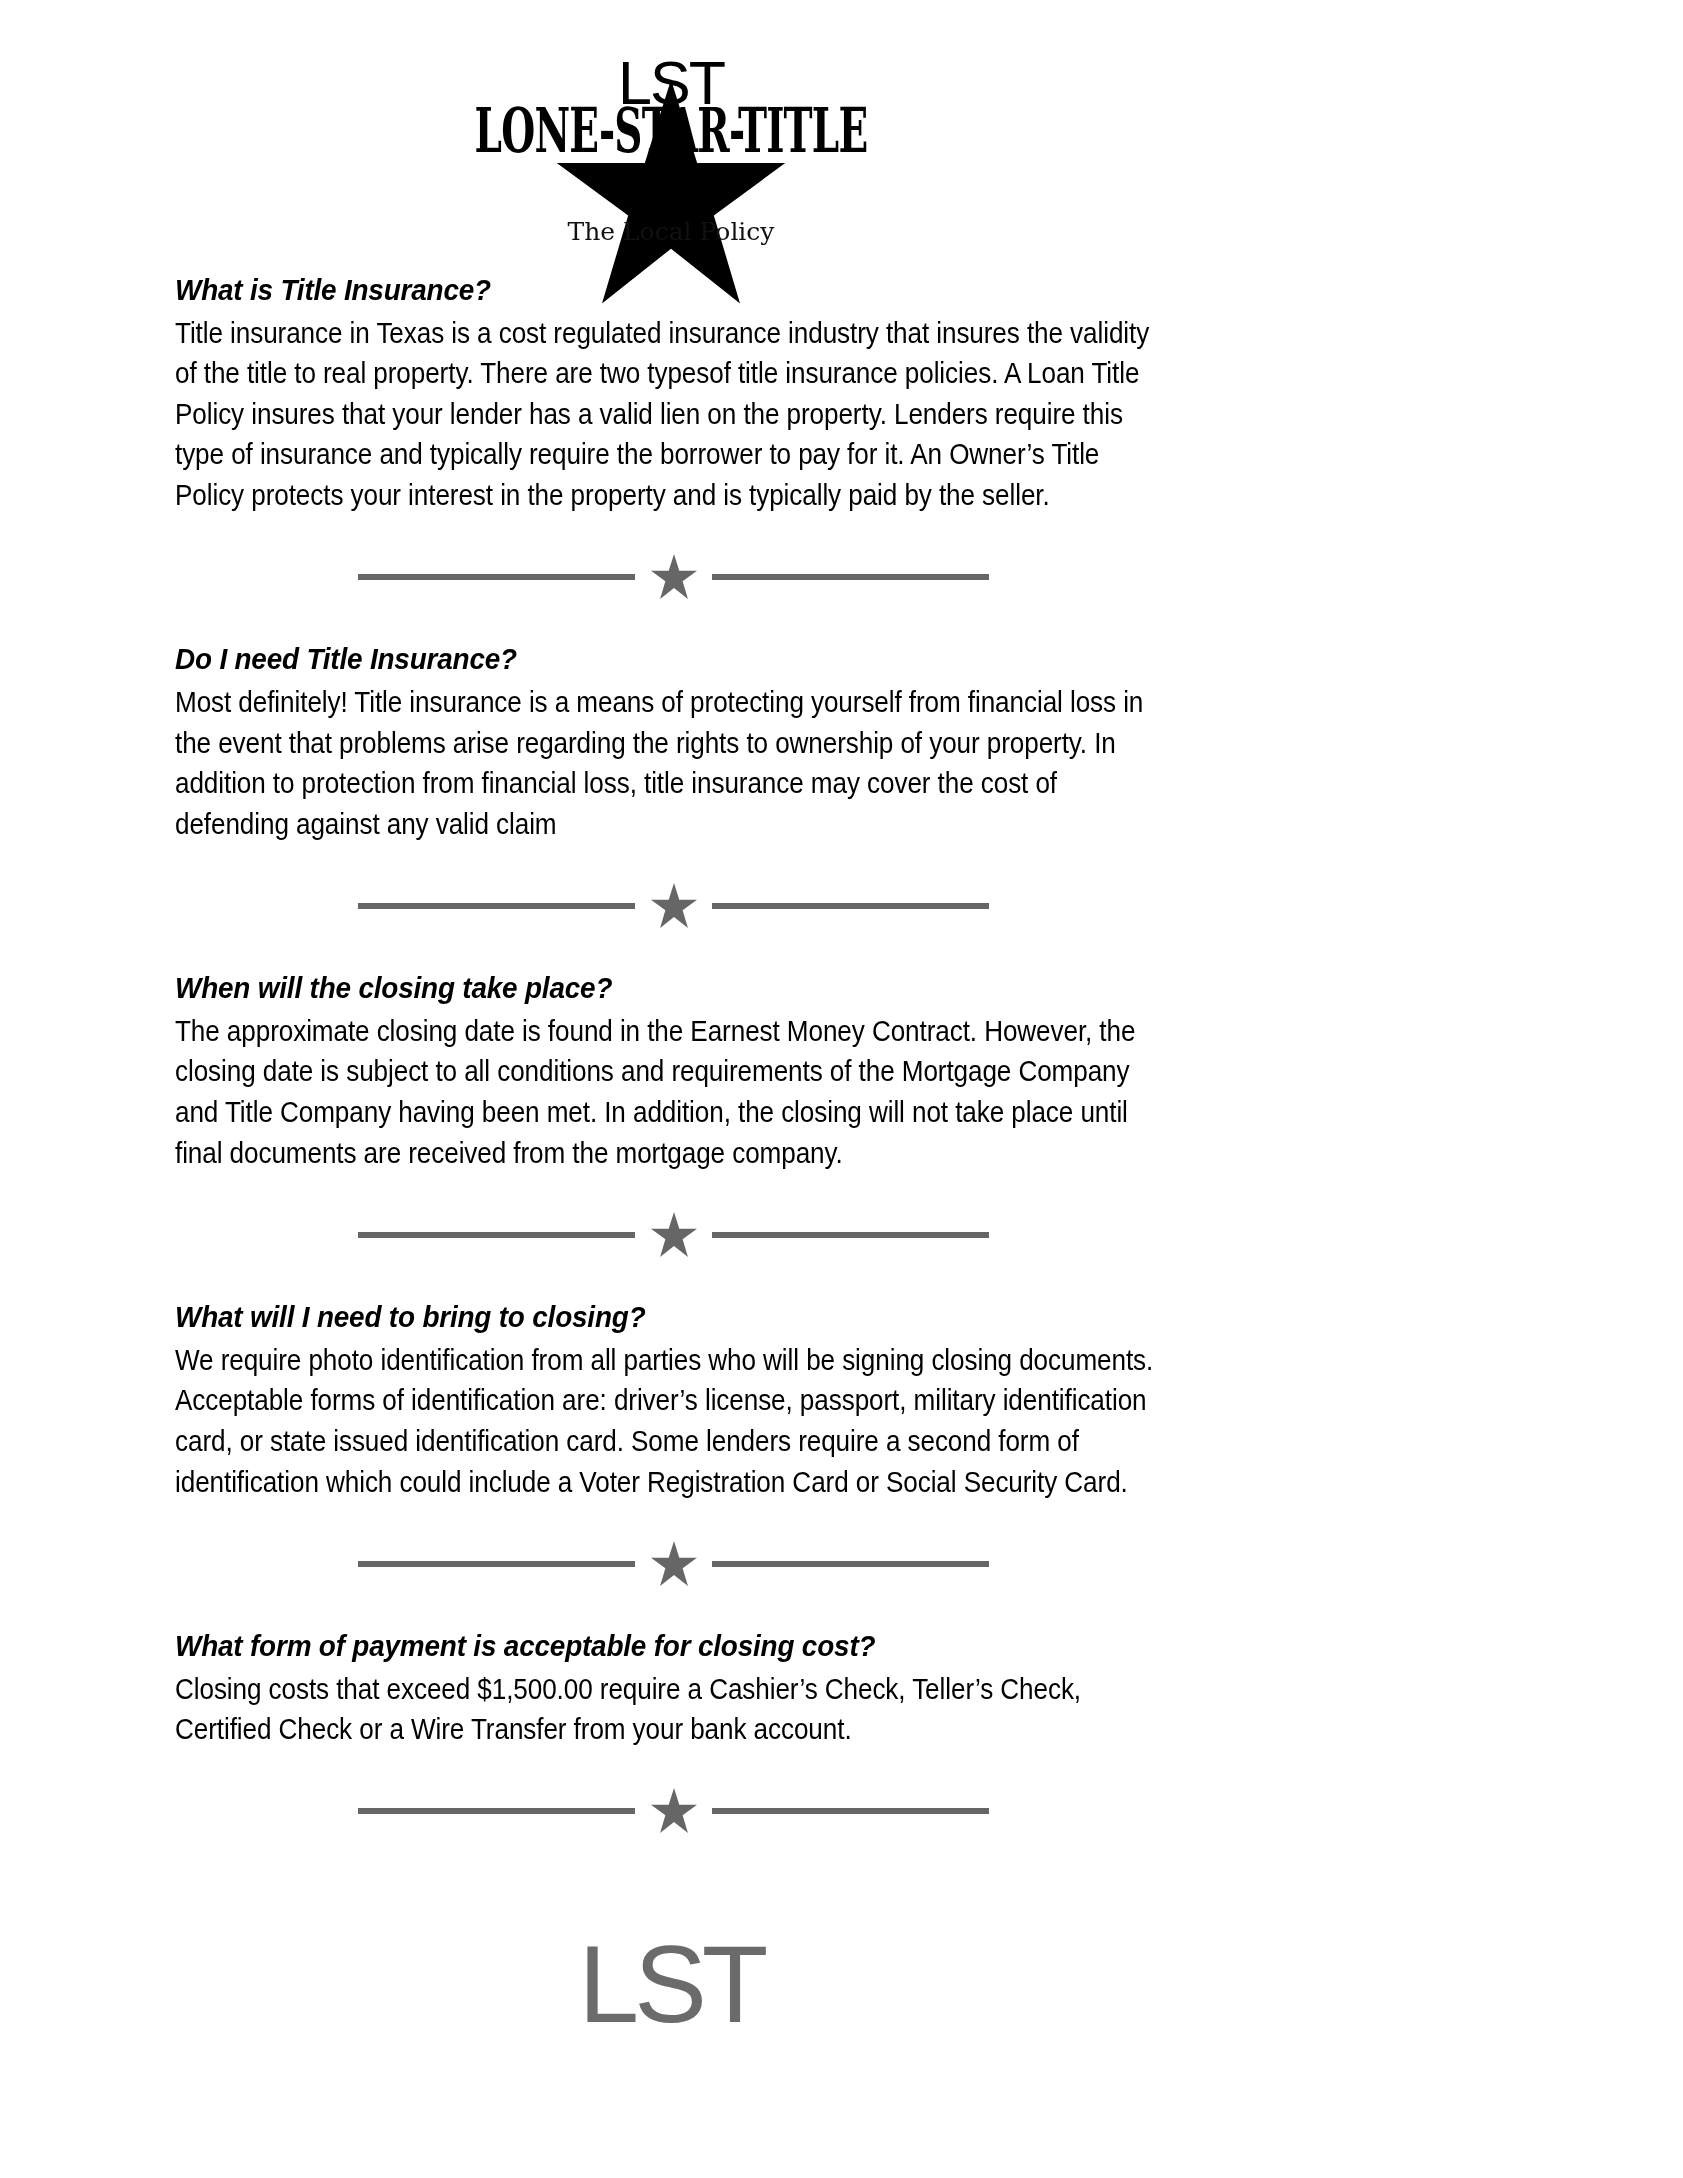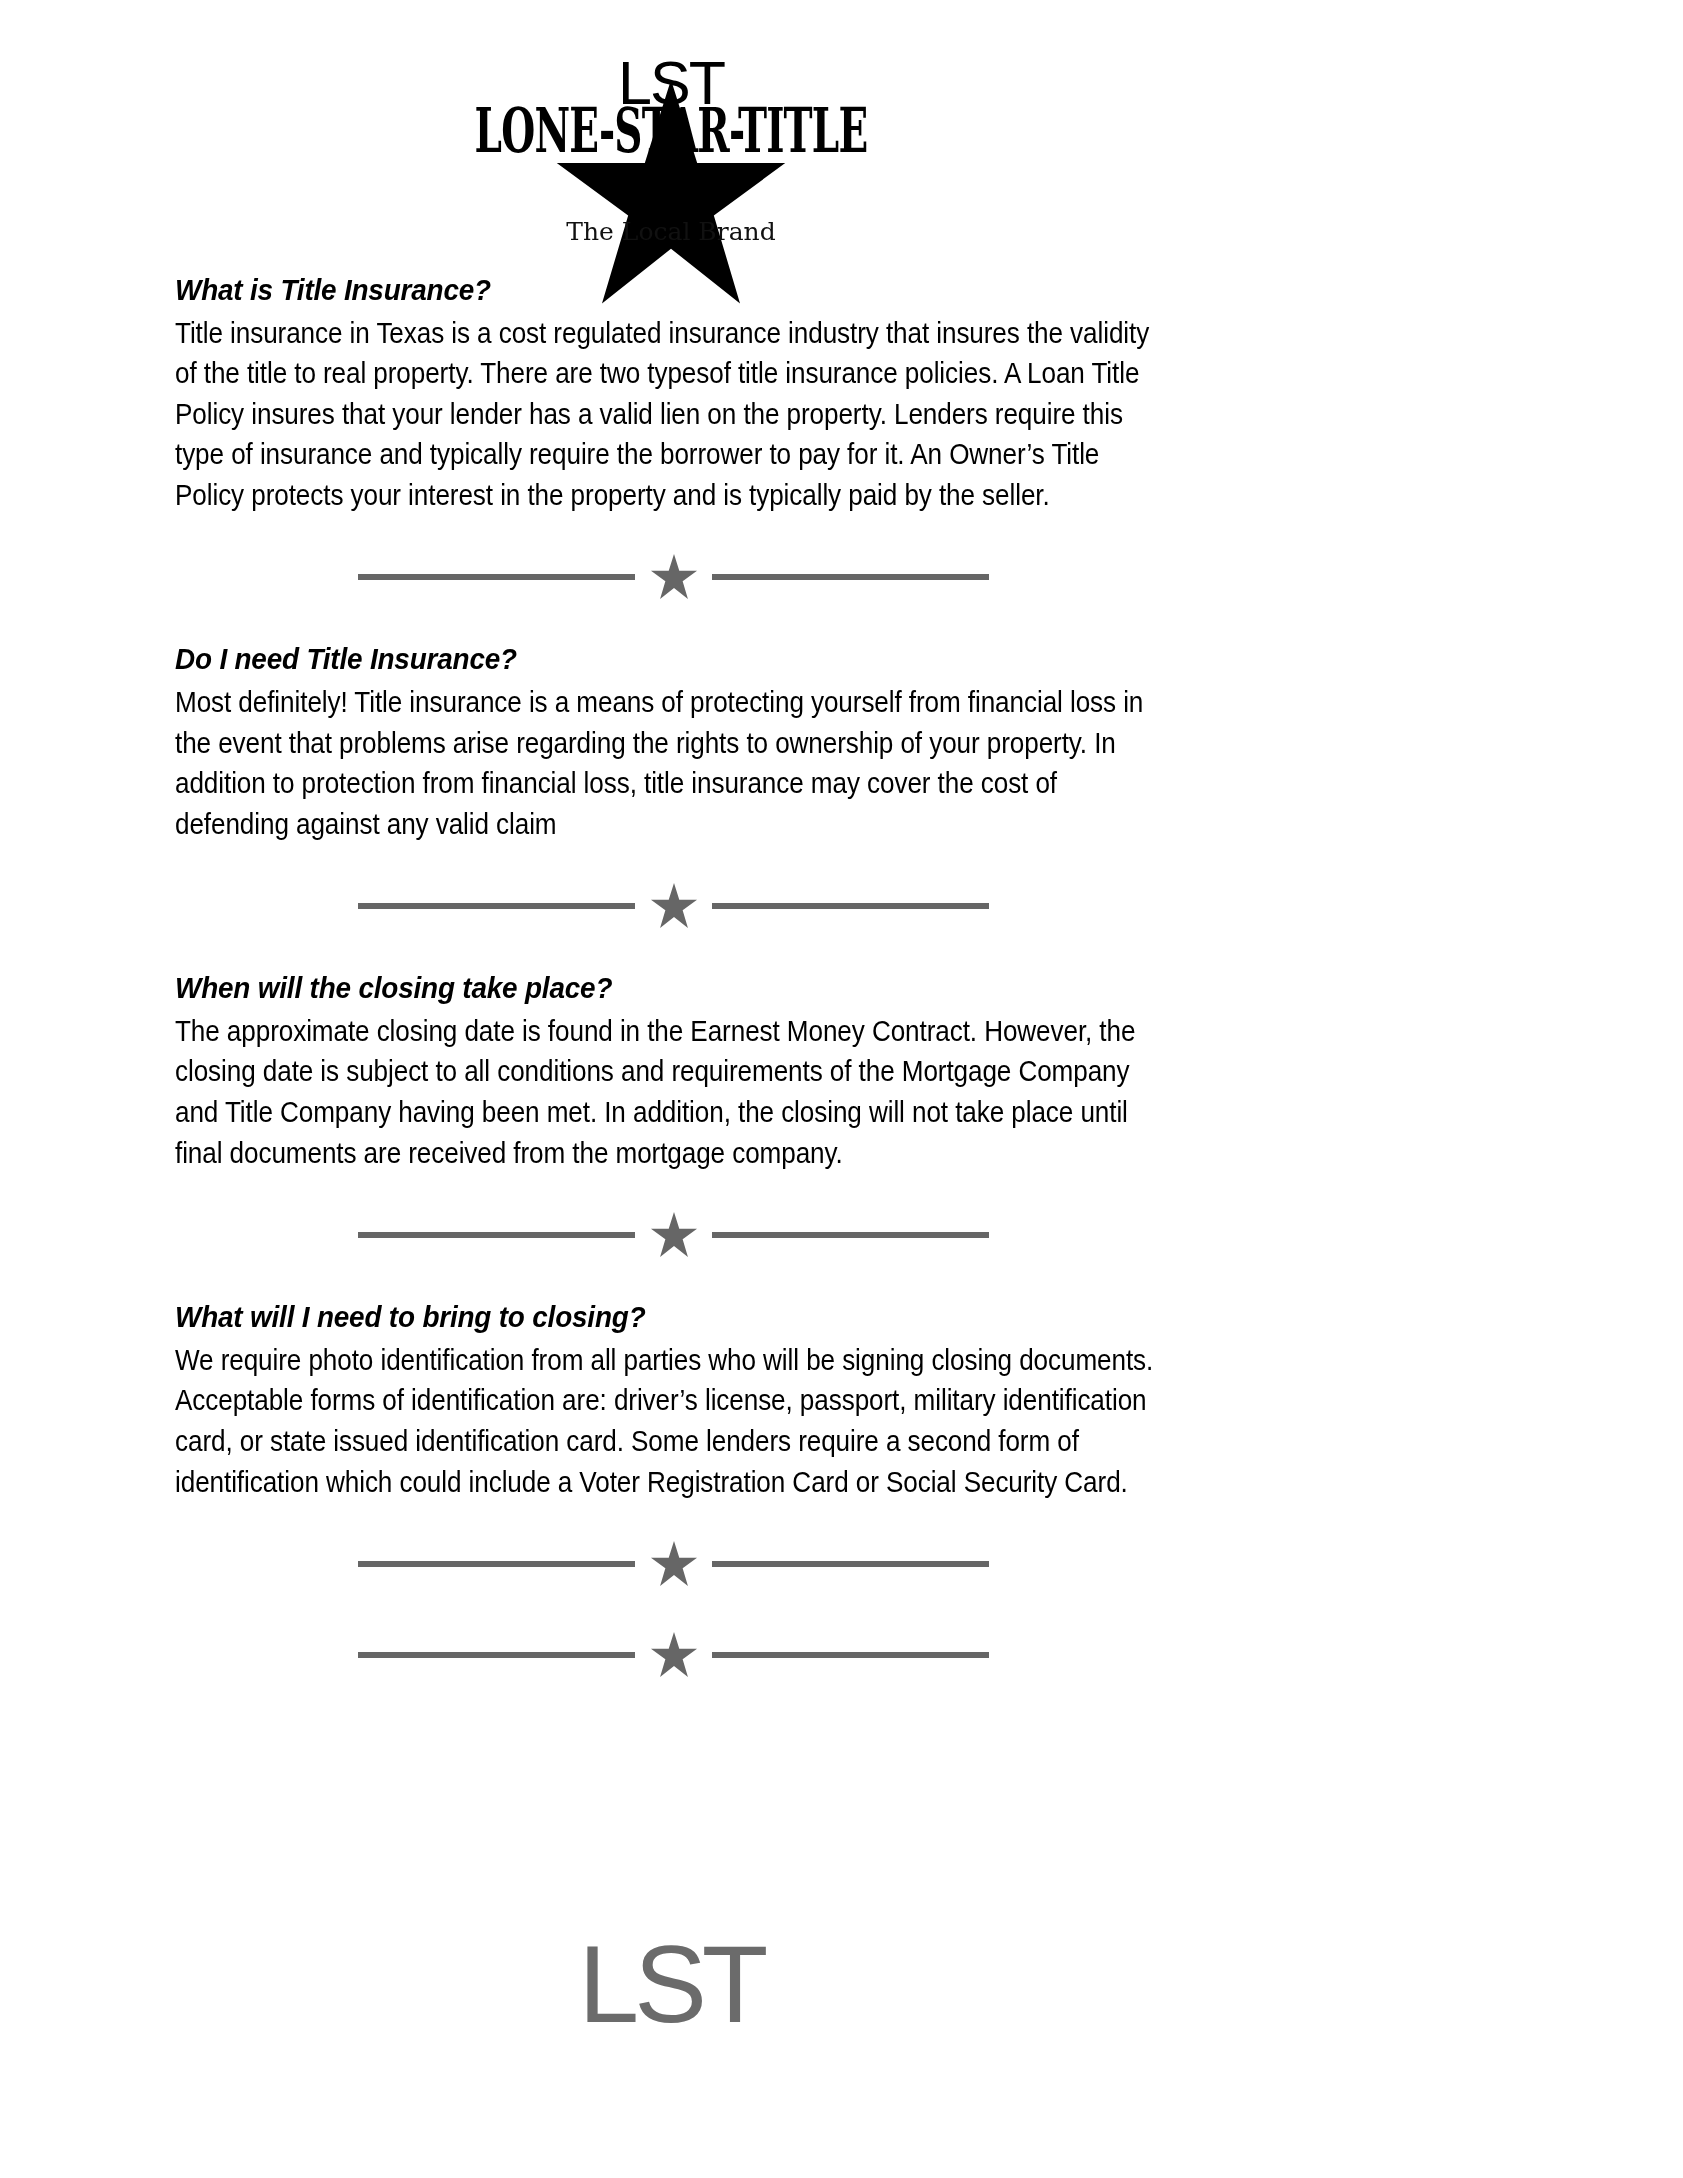--- a/index.html
+++ b/index.html
@@ -174,21 +174,21 @@
     <div class="logo-mark">
 
       <svg class="logo-star-bg" viewBox="0 0 100 100" aria-hidden="true">
         <polygon points="50,2 61,37 98,37 68,59 79,96 50,73 21,96 32,59 2,37 39,37" fill="#000000"></polygon>
       </svg>
 
       <div class="logo-lst">LST</div>
 
       <div class="logo-wordmark"><span class="logo-wordmark-inner">LONE-STAR-TITLE</span></div>
 
-      <div class="logo-tagline">The Local Brand</div>
+      <div class="logo-tagline">The Local Policy</div>
     </div>
   </div>
 
   <div class="content">
 
     <div class="faq-section">
       <div class="faq-q">What is Title Insurance?</div>
       <div class="faq-a">Title insurance in Texas is a cost regulated insurance industry that insures the validity of the title to real property. There are two typesof title insurance policies. A Loan Title Policy insures that your lender has a valid lien on the property. Lenders require this type of insurance and typically require the borrower to pay for it. An Owner’s Title Policy protects your interest in the property and is typically paid by the seller.</div>
     </div>
 
@@ -240,20 +240,24 @@
     <div class="divider">
       <div class="rule"></div>
       <div class="star-wrap">
         <svg width="48" height="48" viewBox="0 0 100 100" aria-hidden="true">
           <polygon points="50,2 61,37 98,37 68,59 79,96 50,73 21,96 32,59 2,37 39,37" fill="#666666"></polygon>
         </svg>
       </div>
       <div class="rule"></div>
     </div>
 
+    <div class="faq-section">
+      <div class="faq-q">What form of payment is acceptable for closing cost?</div>
+      <div class="faq-a">Closing costs that exceed $1,500.00 require a Cashier’s Check, Teller’s Check, Certified Check or a Wire Transfer from your bank account.</div>
+    </div>
 
     <div class="divider">
       <div class="rule"></div>
       <div class="star-wrap">
         <svg width="48" height="48" viewBox="0 0 100 100" aria-hidden="true">
           <polygon points="50,2 61,37 98,37 68,59 79,96 50,73 21,96 32,59 2,37 39,37" fill="#666666"></polygon>
         </svg>
       </div>
       <div class="rule"></div>
     </div>

